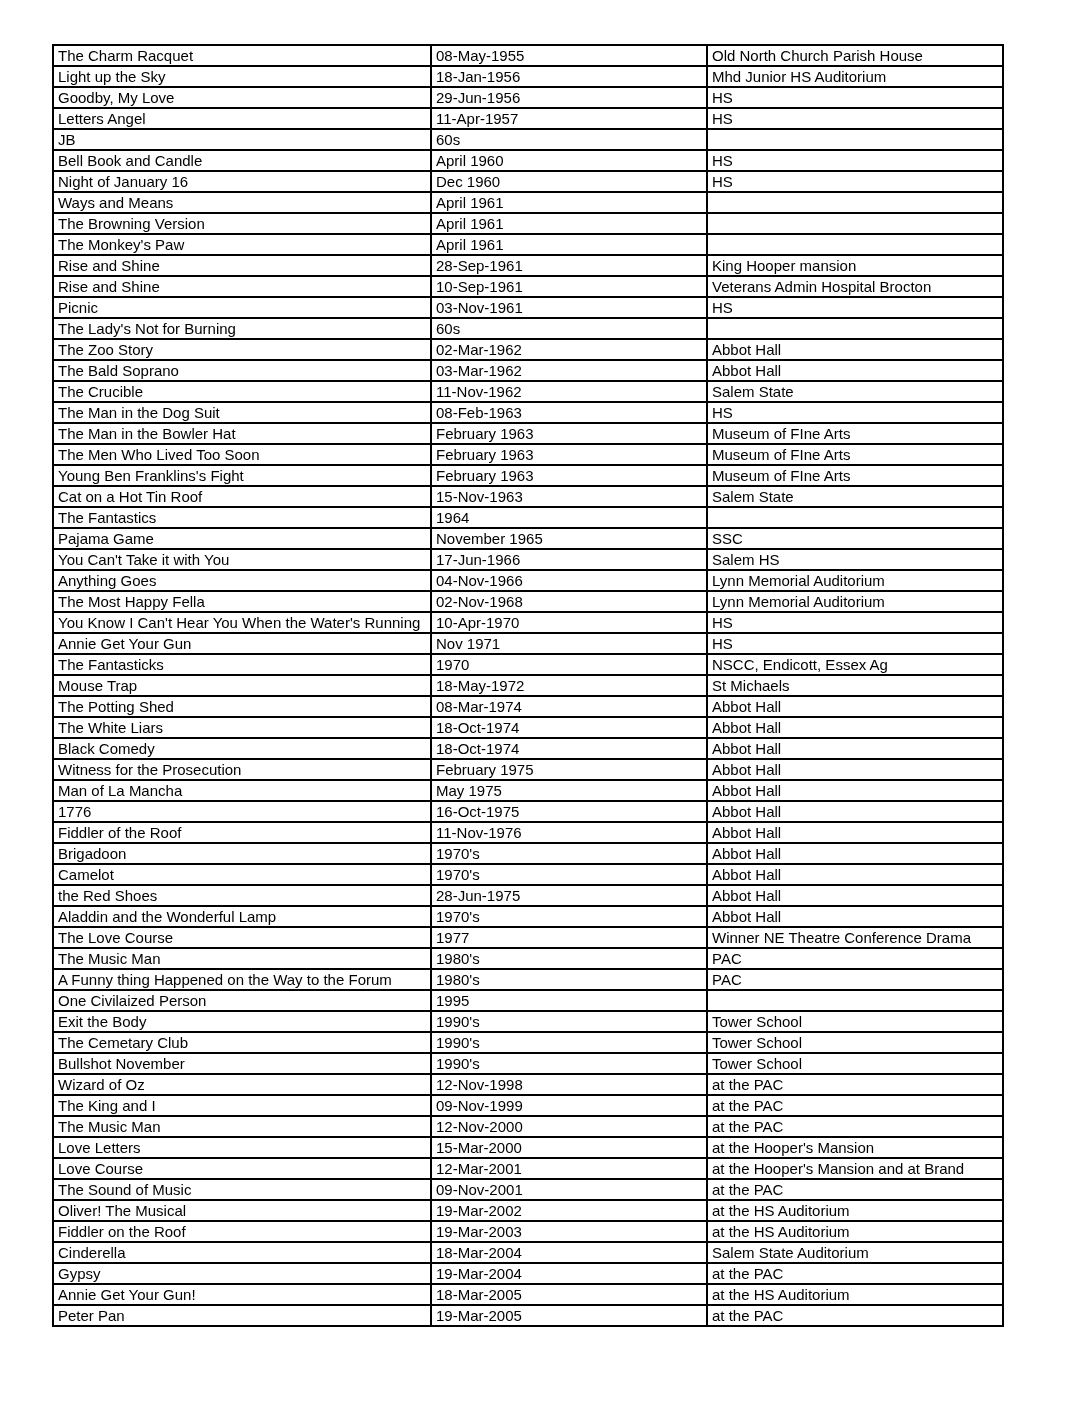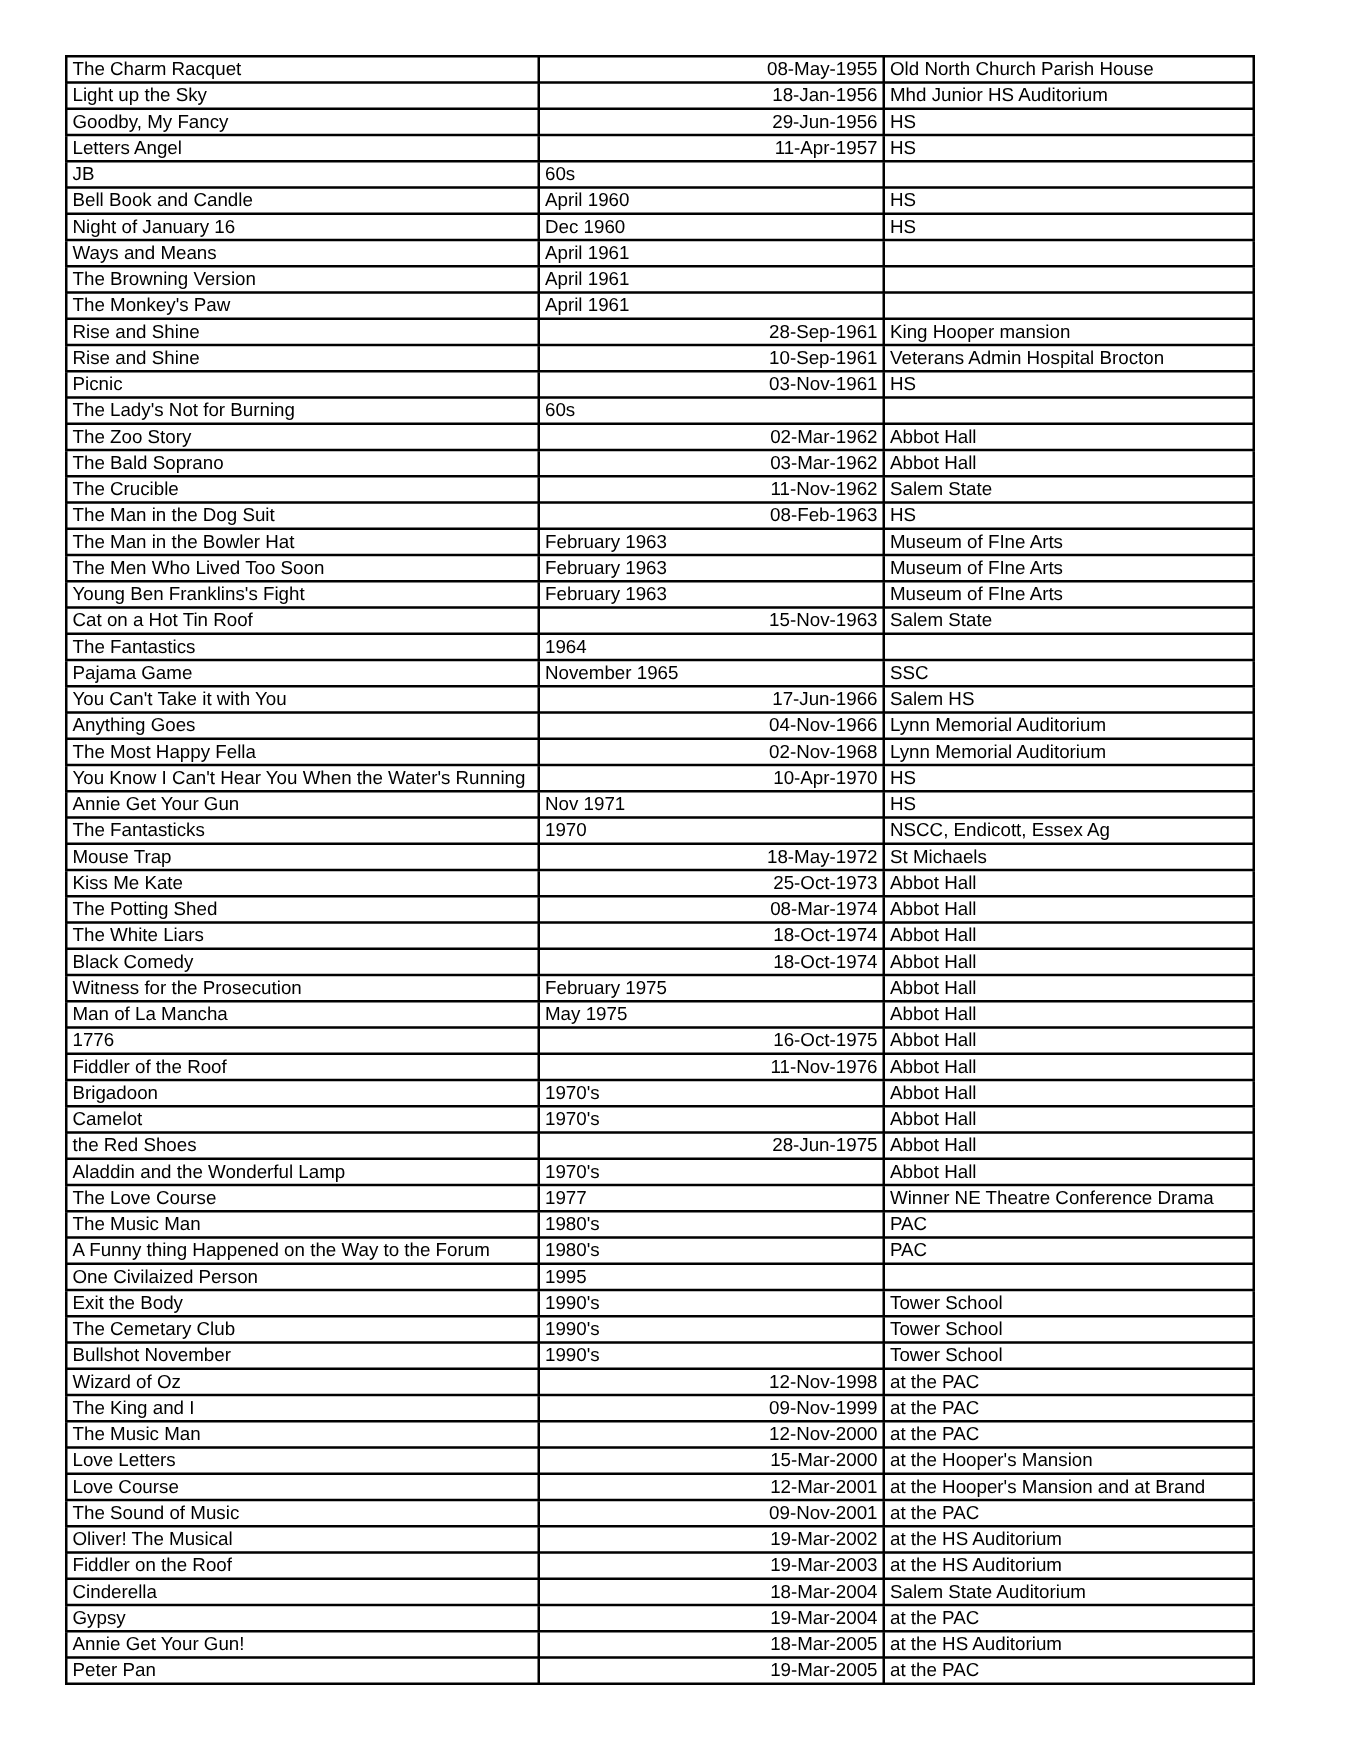--- a/index.html
+++ b/index.html
@@ -28,21 +28,21 @@
   table.grid td {
     border: 2px solid #000000;
     padding: 0 4px;
     font-size: 15px;
     line-height: 19px;
     white-space: nowrap;
     overflow: hidden;
     vertical-align: middle;
     background: #ffffff;
   }
-  td.right { text-align: right; }
+  td.right { text-align: left; }
   td.small { font-size: 12px; }
 </style>
 </head>
 <body>
 
 <div class="sheet">
   <table class="grid">
     <colgroup>
       <col style="width:378px">
       <col style="width:276px">
@@ -53,21 +53,21 @@
           <td>The Charm Racquet</td>
           <td class="right">08-May-1955</td>
           <td>Old North Church Parish House</td>
         </tr>
         <tr>
           <td>Light up the Sky</td>
           <td class="right">18-Jan-1956</td>
           <td>Mhd Junior HS Auditorium</td>
         </tr>
         <tr>
-          <td>Goodby, My Fancy</td>
+          <td>Goodby, My Love</td>
           <td class="right">29-Jun-1956</td>
           <td>HS</td>
         </tr>
         <tr>
           <td>Letters Angel</td>
           <td class="right">11-Apr-1957</td>
           <td>HS</td>
         </tr>
         <tr>
           <td>JB</td>
@@ -196,25 +196,20 @@
         </tr>
         <tr>
           <td>The Fantasticks</td>
           <td>1970</td>
           <td>NSCC, Endicott, Essex Ag</td>
         </tr>
         <tr>
           <td>Mouse Trap</td>
           <td class="right">18-May-1972</td>
           <td>St Michaels</td>
-        </tr>
-        <tr>
-          <td>Kiss Me Kate</td>
-          <td class="right">25-Oct-1973</td>
-          <td>Abbot Hall</td>
         </tr>
         <tr>
           <td>The Potting Shed</td>
           <td class="right">08-Mar-1974</td>
           <td>Abbot Hall</td>
         </tr>
         <tr>
           <td>The White Liars</td>
           <td class="right">18-Oct-1974</td>
           <td>Abbot Hall</td>

